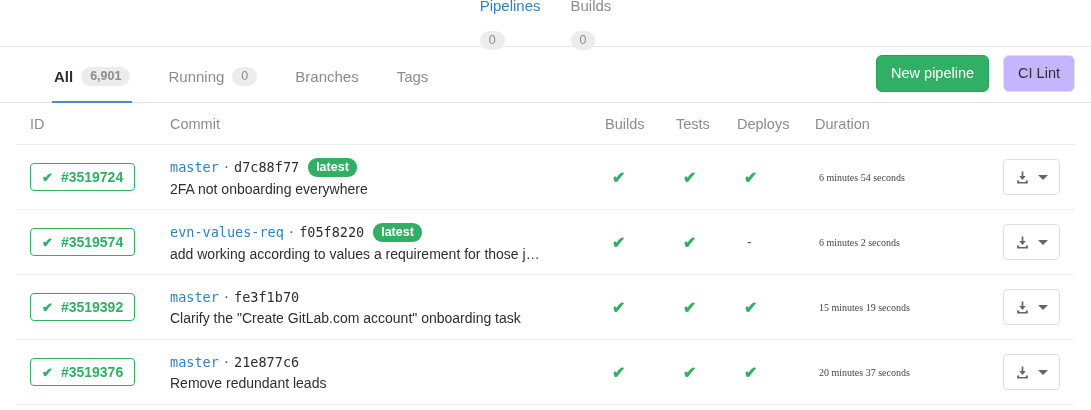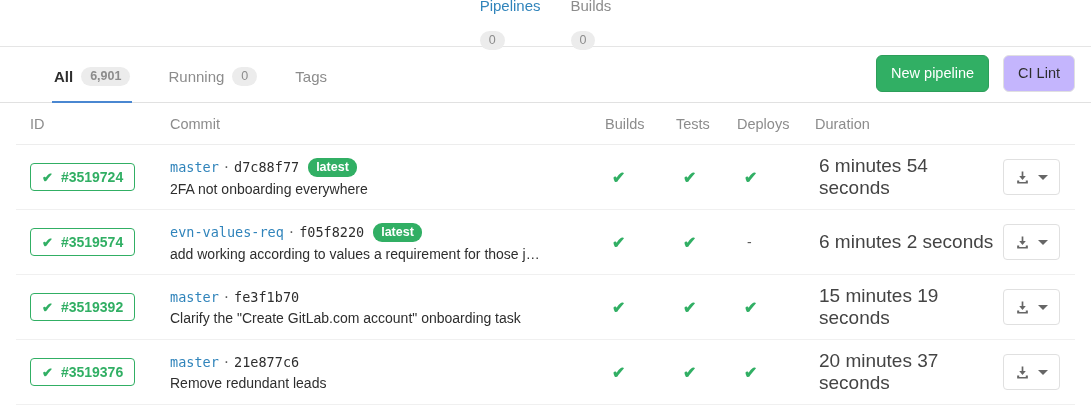--- a/index.html
+++ b/index.html
@@ -85,21 +85,21 @@
     border-radius: 9px; padding: 2.5px 8px; margin-left: 9px; line-height: 14px;
   }
   .commit-msg {
     margin-top: 4px; font-size: 14px; color: #2e2e2e;
     white-space: nowrap; overflow: hidden; max-width: 420px;
   }
 
   .stage { font-size: 16px; font-weight: 700; color: #31af64; padding-left: 7px; cursor: pointer; }
   .stage.dash { color: #5c5c5c; font-weight: 400; font-size: 14px; cursor: default; padding-left: 10px; }
 
-  .duration-text { font-size: 19px; color: #444; }
+  .duration-text { font-size: 10px; color: #444; font-family: Liberation Serif, serif; }
 
   .dl-btn {
     display: inline-flex; align-items: center; gap: 8px;
     background: #fff; border: 1px solid #e0e0e0; border-radius: 4px;
     height: 36px; padding: 0 11px; cursor: pointer;
   }
   .dl-btn svg { display: block; }
   .caret {
     width: 0; height: 0; display: inline-block;
     border-left: 5px solid transparent; border-right: 5px solid transparent;
@@ -126,20 +126,23 @@
 
   <div class="toolbar">
     <nav class="filter-tabs">
       <a class="filter-tab active">
         <span>All</span>
         <span class="pill">6,901</span>
       </a>
       <a class="filter-tab">
         <span>Running</span>
         <span class="pill">0</span>
+      </a>
+      <a class="filter-tab">
+        <span>Branches</span>
       </a>
       <a class="filter-tab">
         <span>Tags</span>
       </a>
     </nav>
     <div class="toolbar-actions">
       <button class="btn btn-green">New pipeline</button>
       <button class="btn btn-default">CI Lint</button>
     </div>
   </div>

